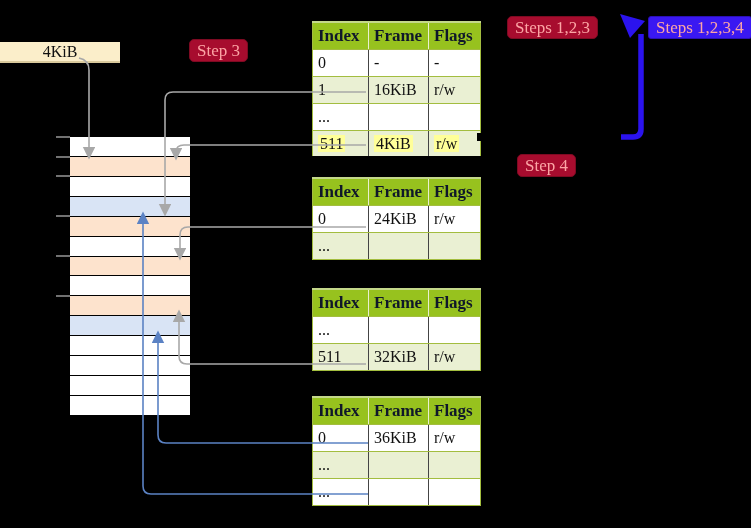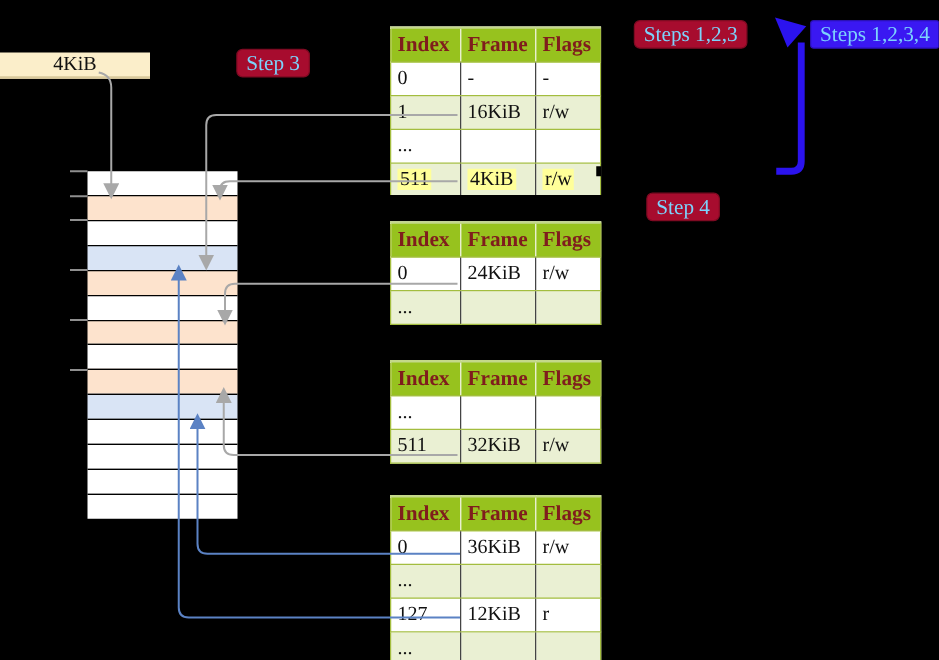--- a/index.html
+++ b/index.html
@@ -10,21 +10,21 @@
   }
   
   .legend-box{
     position:absolute;left:0;top:42px;width:120px;height:19px;
     background:#fbeeca;border-bottom:2px solid #d9c99c;
     color:#111;font-size:16px;line-height:19px;text-align:center;
   }
   
   .badge{
     position:absolute;height:21px;line-height:21px;
-    color:#7dd3fc;font-size:17px;padding:0 7px;white-space:nowrap;
+    color:#fca5a5;font-size:17px;padding:0 7px;white-space:nowrap;
     border-radius:5px;
   }
   .badge.red{background:#a70c2e;border:1px solid #7e0a22;}
   .badge.blue{background:#3a18f2;border:1px solid #2b10b5;border-radius:3px;text-align:center;}
   .b-step0{left:189px;top:39px;}
   .b-steps123{left:507px;top:16px;}
   .b-steps1234{left:648px;top:16px;}
   .b-step4{left:517px;top:154px;}
   
   .memory-strip{
@@ -39,21 +39,21 @@
   
   .pt{
     border-collapse:collapse;table-layout:fixed;width:168px;
     font-size:16px;color:#111;background:#fff;
   }
   .pt, .pt td{border:1.6px solid #a3bd3f;}
   .pt td{border-left:1.4px solid #444;border-right:1.4px solid #444;}
   .pt td:first-child{border-left:1.6px solid #a3bd3f;}
   .pt td:last-child{border-right:1.6px solid #a3bd3f;}
   .pt th{
-    background:#97c21e;color:#7f1d1d;font-size:17px;font-weight:bold;
+    background:#97c21e;color:#0f172a;font-size:17px;font-weight:bold;
     text-align:left;height:26px;padding:0 5px;
     border-right:1.6px solid #e9efcf;border-top:2px solid #c4d88a;
     border-bottom:1.6px solid #a3bd3f;
   }
   .pt th:last-child{border-right:none;font-family:Liberation Serif, serif;}
   .pt td{height:26px;padding:0 5px;overflow:hidden;white-space:nowrap;}
   .pt tbody tr:nth-child(even) td{background:#eaf0d3;}
   .pt-wrap{position:absolute;left:312px;}
   .t1{top:21px;height:135px;overflow:hidden;}
   .t2{top:177px;}
@@ -207,25 +207,20 @@
       <td>0</td>
       <td>36KiB</td>
       <td>r/w</td>
     </tr>
     <tr>
       <td>...</td>
       <td></td>
       <td></td>
     </tr>
     <tr>
-      <td>127</td>
-      <td>12KiB</td>
-      <td>r</td>
-    </tr>
-    <tr>
       <td>...</td>
       <td></td>
       <td></td>
     </tr>
   </tbody>
 </table>
 </div>
 
 <svg class="overlay" width="751" height="528" viewBox="0 0 751 528">
   <defs>

